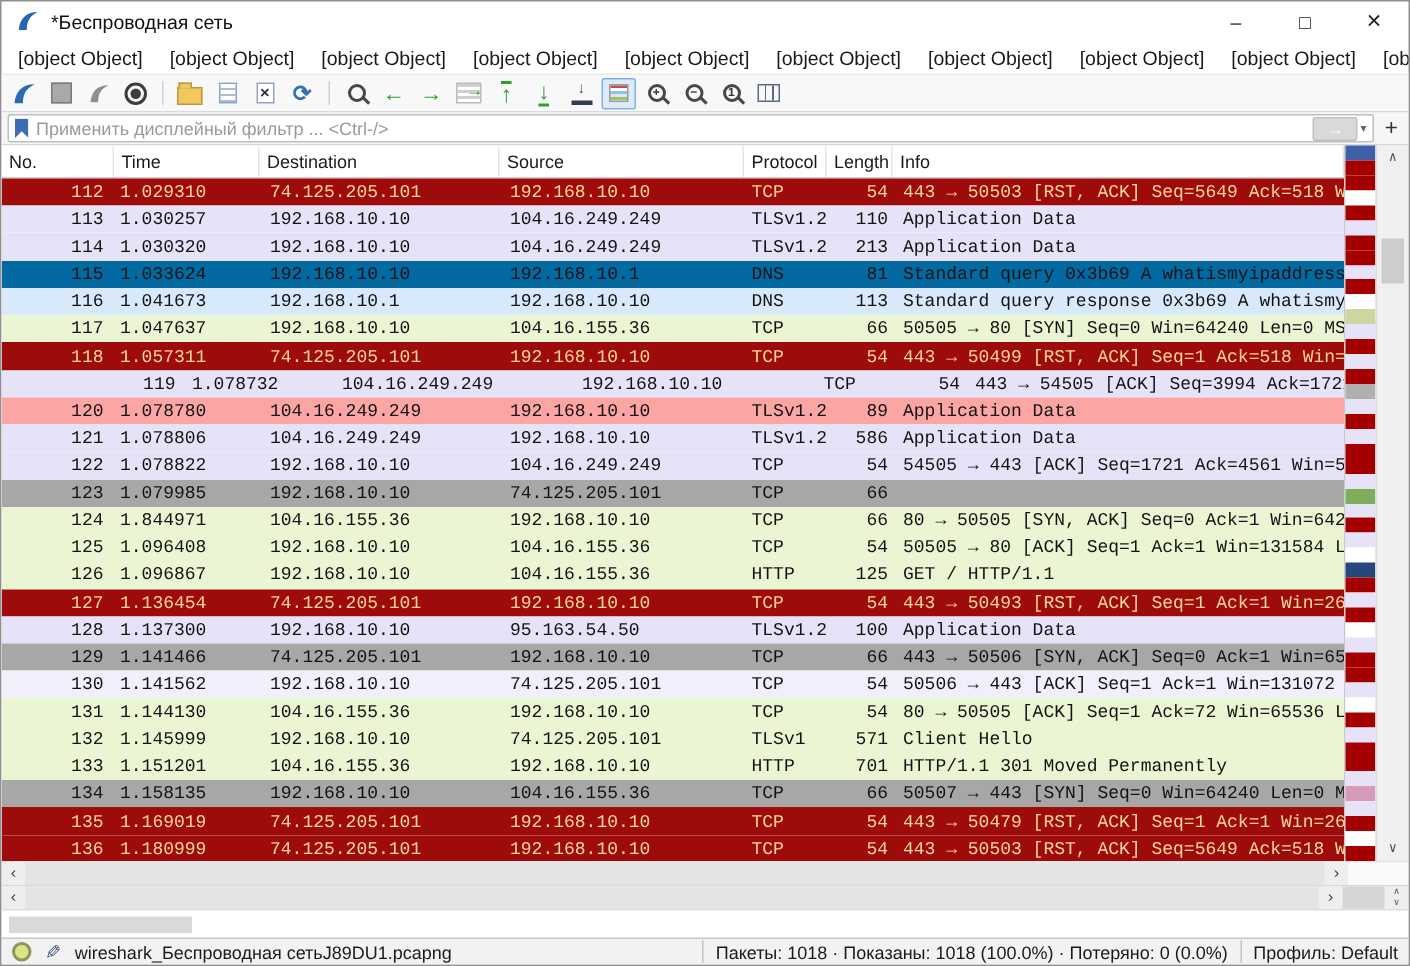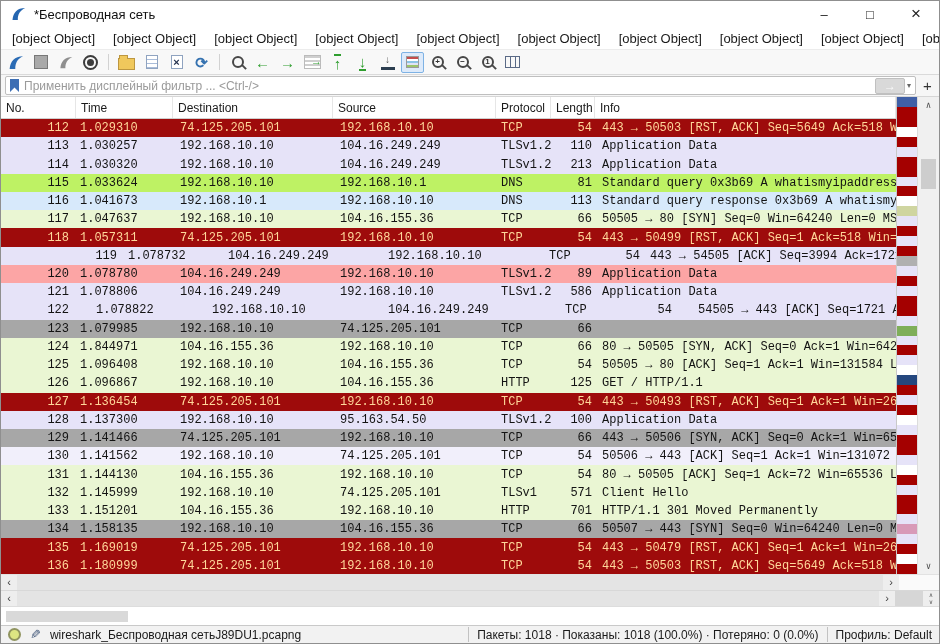--- a/index.html
+++ b/index.html
@@ -260,21 +260,21 @@
           </div>
           <div class="prow grid7" style="background: rgb(230, 227, 248); color: rgb(19, 19, 19);">
             <span class="c c-no">114</span>
             <span class="c c-time">1.030320</span>
             <span class="c c-src">192.168.10.10</span>
             <span class="c c-dst">104.16.249.249</span>
             <span class="c c-proto">TLSv1.2</span>
             <span class="c c-len">213</span>
             <span class="c c-info">Application Data</span>
           </div>
-          <div class="prow grid7" style="background: #bef264; color: rgb(19, 19, 19);">
+          <div class="prow grid7" style="background: #0369a1; color: rgb(19, 19, 19);">
             <span class="c c-no">115</span>
             <span class="c c-time">1.033624</span>
             <span class="c c-src">192.168.10.10</span>
             <span class="c c-dst">192.168.10.1</span>
             <span class="c c-proto">DNS</span>
             <span class="c c-len">81</span>
             <span class="c c-info">Standard query 0x3b69 A whatismyipaddress</span>
           </div>
           <div class="prow grid7" style="background: rgb(215, 233, 251); color: rgb(19, 19, 19);">
             <span class="c c-no">116</span>
@@ -323,21 +323,21 @@
           </div>
           <div class="prow grid7" style="background: rgb(230, 227, 248); color: rgb(19, 19, 19);">
             <span class="c c-no">121</span>
             <span class="c c-time">1.078806</span>
             <span class="c c-src">104.16.249.249</span>
             <span class="c c-dst">192.168.10.10</span>
             <span class="c c-proto">TLSv1.2</span>
             <span class="c c-len">586</span>
             <span class="c c-info">Application Data</span>
           </div>
-          <div class="prow grid7" style="background: rgb(230, 227, 248); color: rgb(19, 19, 19); gap: 16px;">
+          <div class="prow grid7" style="background: rgb(230, 227, 248); color: rgb(19, 19, 19);">
             <span class="c c-no">122</span>
             <span class="c c-time">1.078822</span>
             <span class="c c-src">192.168.10.10</span>
             <span class="c c-dst">104.16.249.249</span>
             <span class="c c-proto">TCP</span>
             <span class="c c-len">54</span>
             <span class="c c-info">54505 → 443 [ACK] Seq=1721 Ack=4561 Win=5</span>
           </div>
           <div class="prow grid7" style="background: rgb(167, 167, 167); color: rgb(19, 19, 19);">
             <span class="c c-no">123</span>

